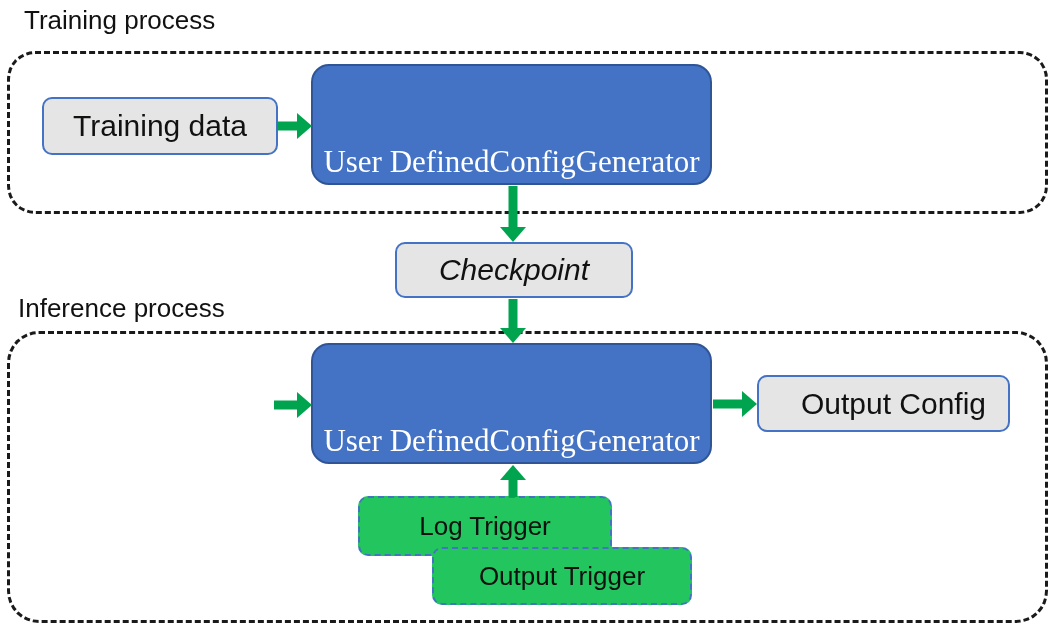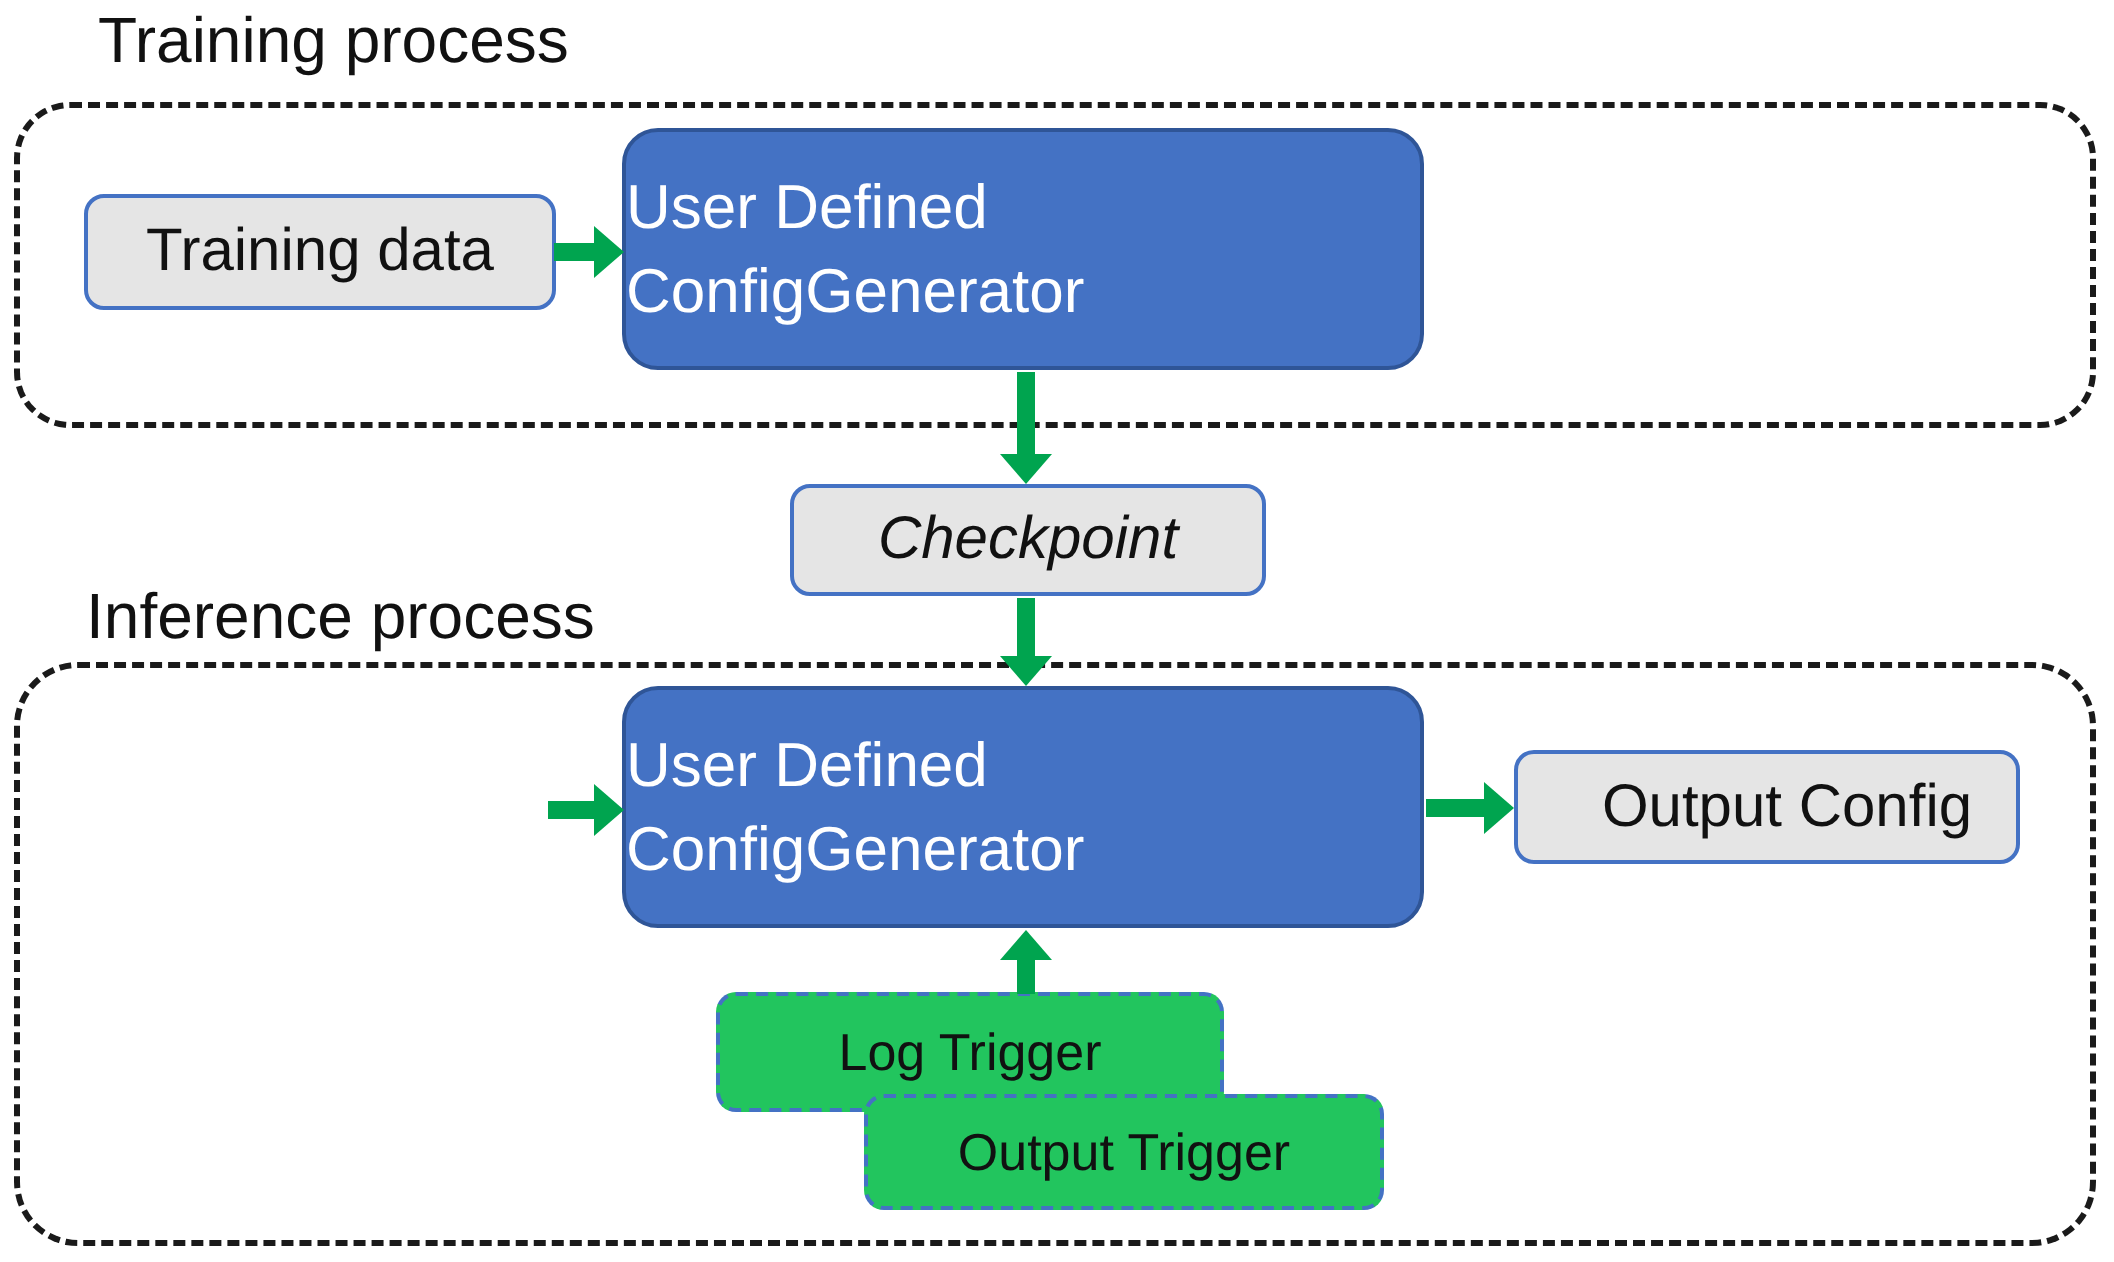--- a/index.html
+++ b/index.html
@@ -17,25 +17,24 @@
   body {
     font-family: "Liberation Sans", sans-serif;
     width: 1057px; height: 631px;
     position: relative; overflow: hidden;
     color: var(--text-dark);
   }
   .canvas { position: absolute; left: 0; top: 0; width: 1057px; height: 631px; }
 
   .section-label {
     position: absolute;
-    font-size: 32px;
+    font-size: 26px;
     line-height: 36px;
     color: var(--text-dark);
     white-space: nowrap;
-    margin-left: 25px;
   }
   .dashed-container {
     position: absolute;
     border: 3px dashed var(--container-border);
     background: transparent;
   }
   #training-container { left: 7px; top: 51px; width: 1041px; height: 163px; border-radius: 28px; }
   #inference-container { left: 7px; top: 331px; width: 1041px; height: 292px; border-radius: 32px; }
 
   .white-box {
@@ -64,27 +63,28 @@
     white-space: nowrap;
   }
   #log-trigger-box   { left: 358px; top: 496px; width: 254px; height: 60px; z-index: 2; }
   #clock-trigger-box { left: 432px; top: 547px; width: 260px; height: 58px; z-index: 3; }
 
   .blue-box {
     position: absolute;
     background: var(--blue-fill);
     border: 2.5px solid var(--blue-border);
     border-radius: 18px;
-    display: flex; flex-direction: column;
-    align-items: flex-start; justify-content: center;
+    display: flex; flex-direction: row;
+    align-items: flex-end; justify-content: center;
     color: var(--text-light);
     font-size: 31px;
     line-height: 42px;
     text-align: center;
     z-index: 1;
+    font-family: Liberation Serif, serif;
   }
   #generator-training  { left: 311px; top: 64px;  width: 401px; height: 121px; }
   #generator-inference { left: 311px; top: 343px; width: 401px; height: 121px; }
 
   .arrow { position: absolute; z-index: 4; }
   .arrow .shaft { position: absolute; background: var(--green); }
   .arrow .head  { position: absolute; width: 0; height: 0; }
 
   .arrow.right .shaft { left: 0; right: 13px; top: 50%; transform: translateY(-50%); height: 9px; }
   .arrow.right .head  { right: 0; top: 50%; transform: translateY(-50%);

